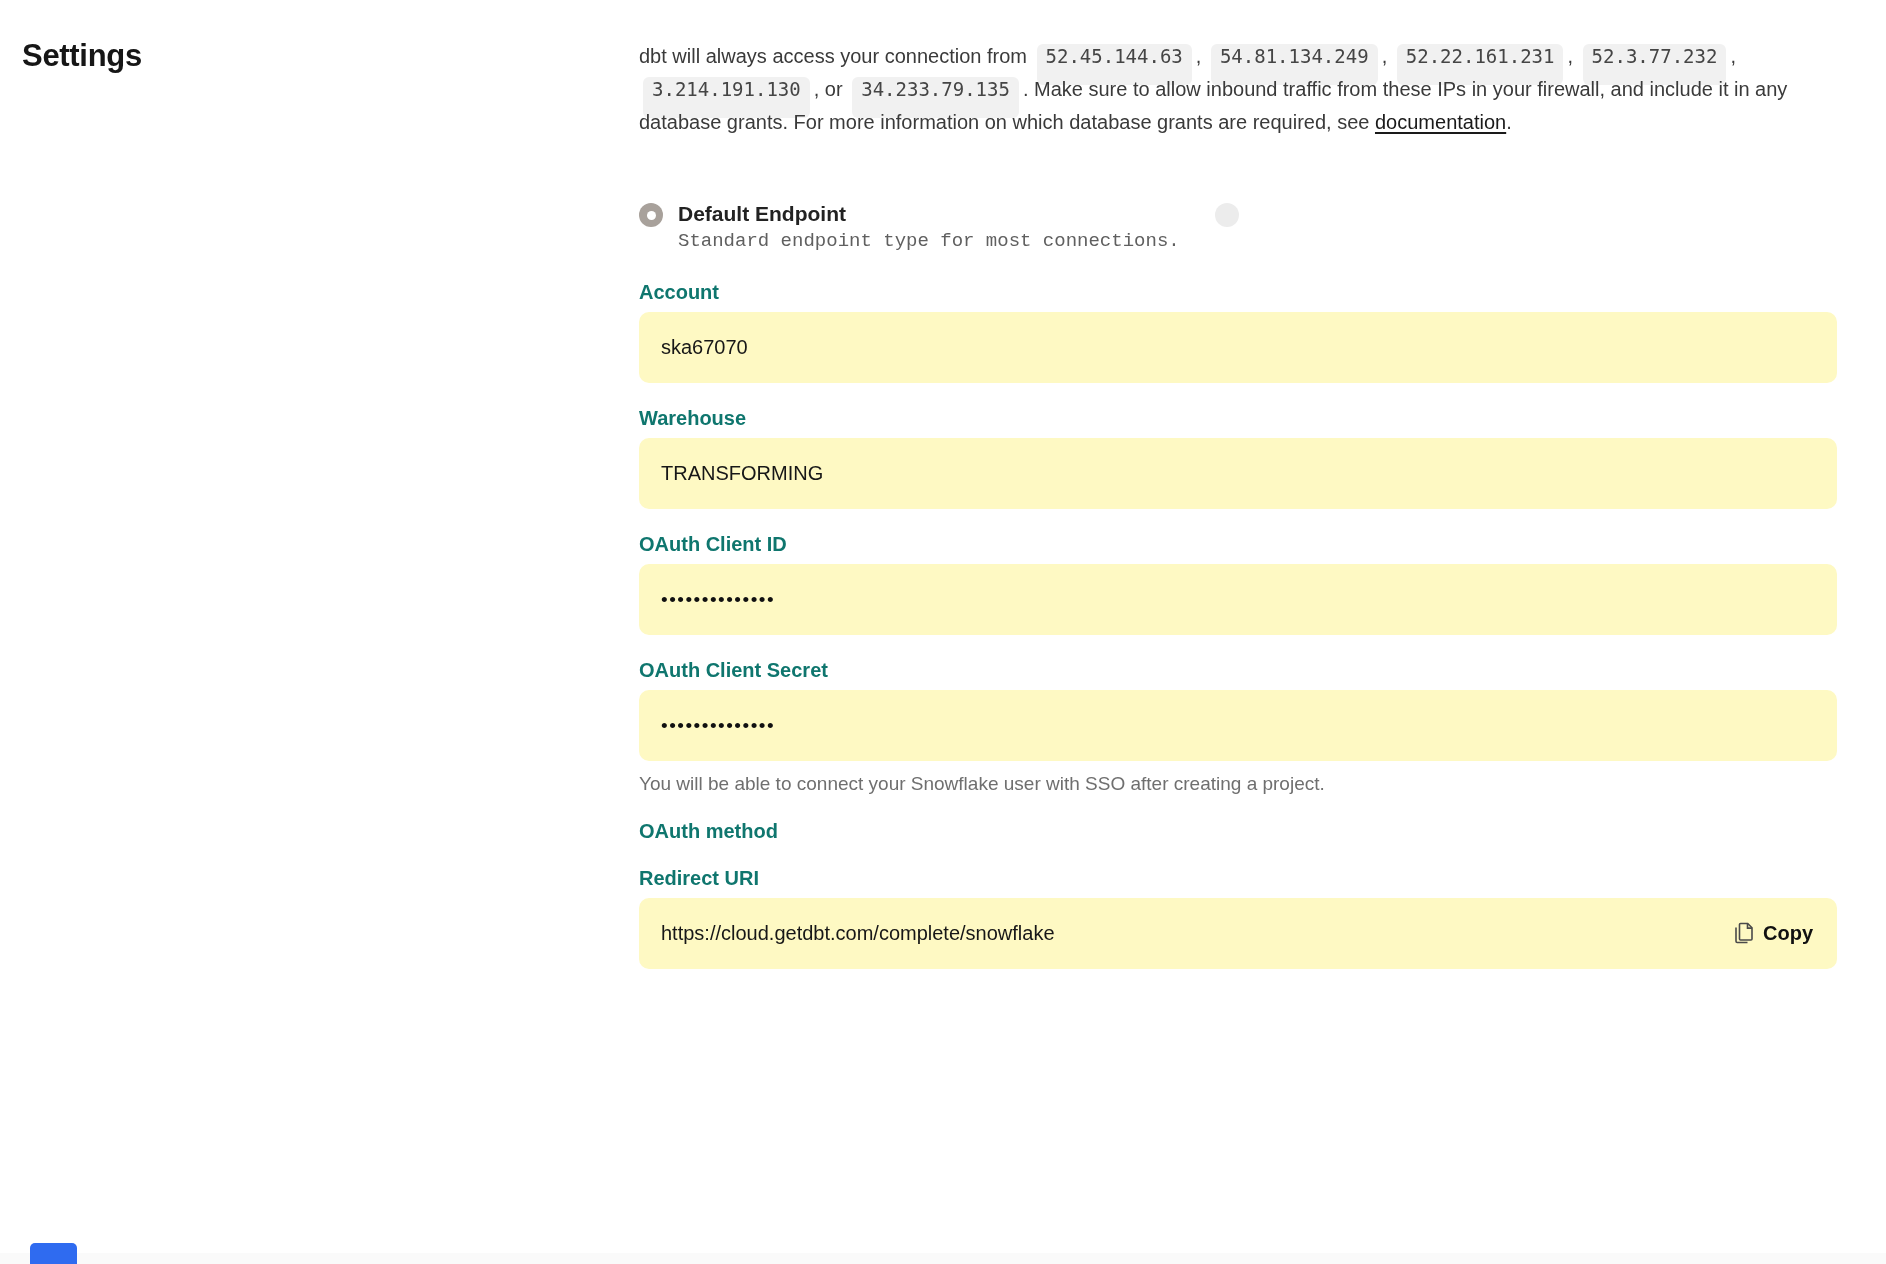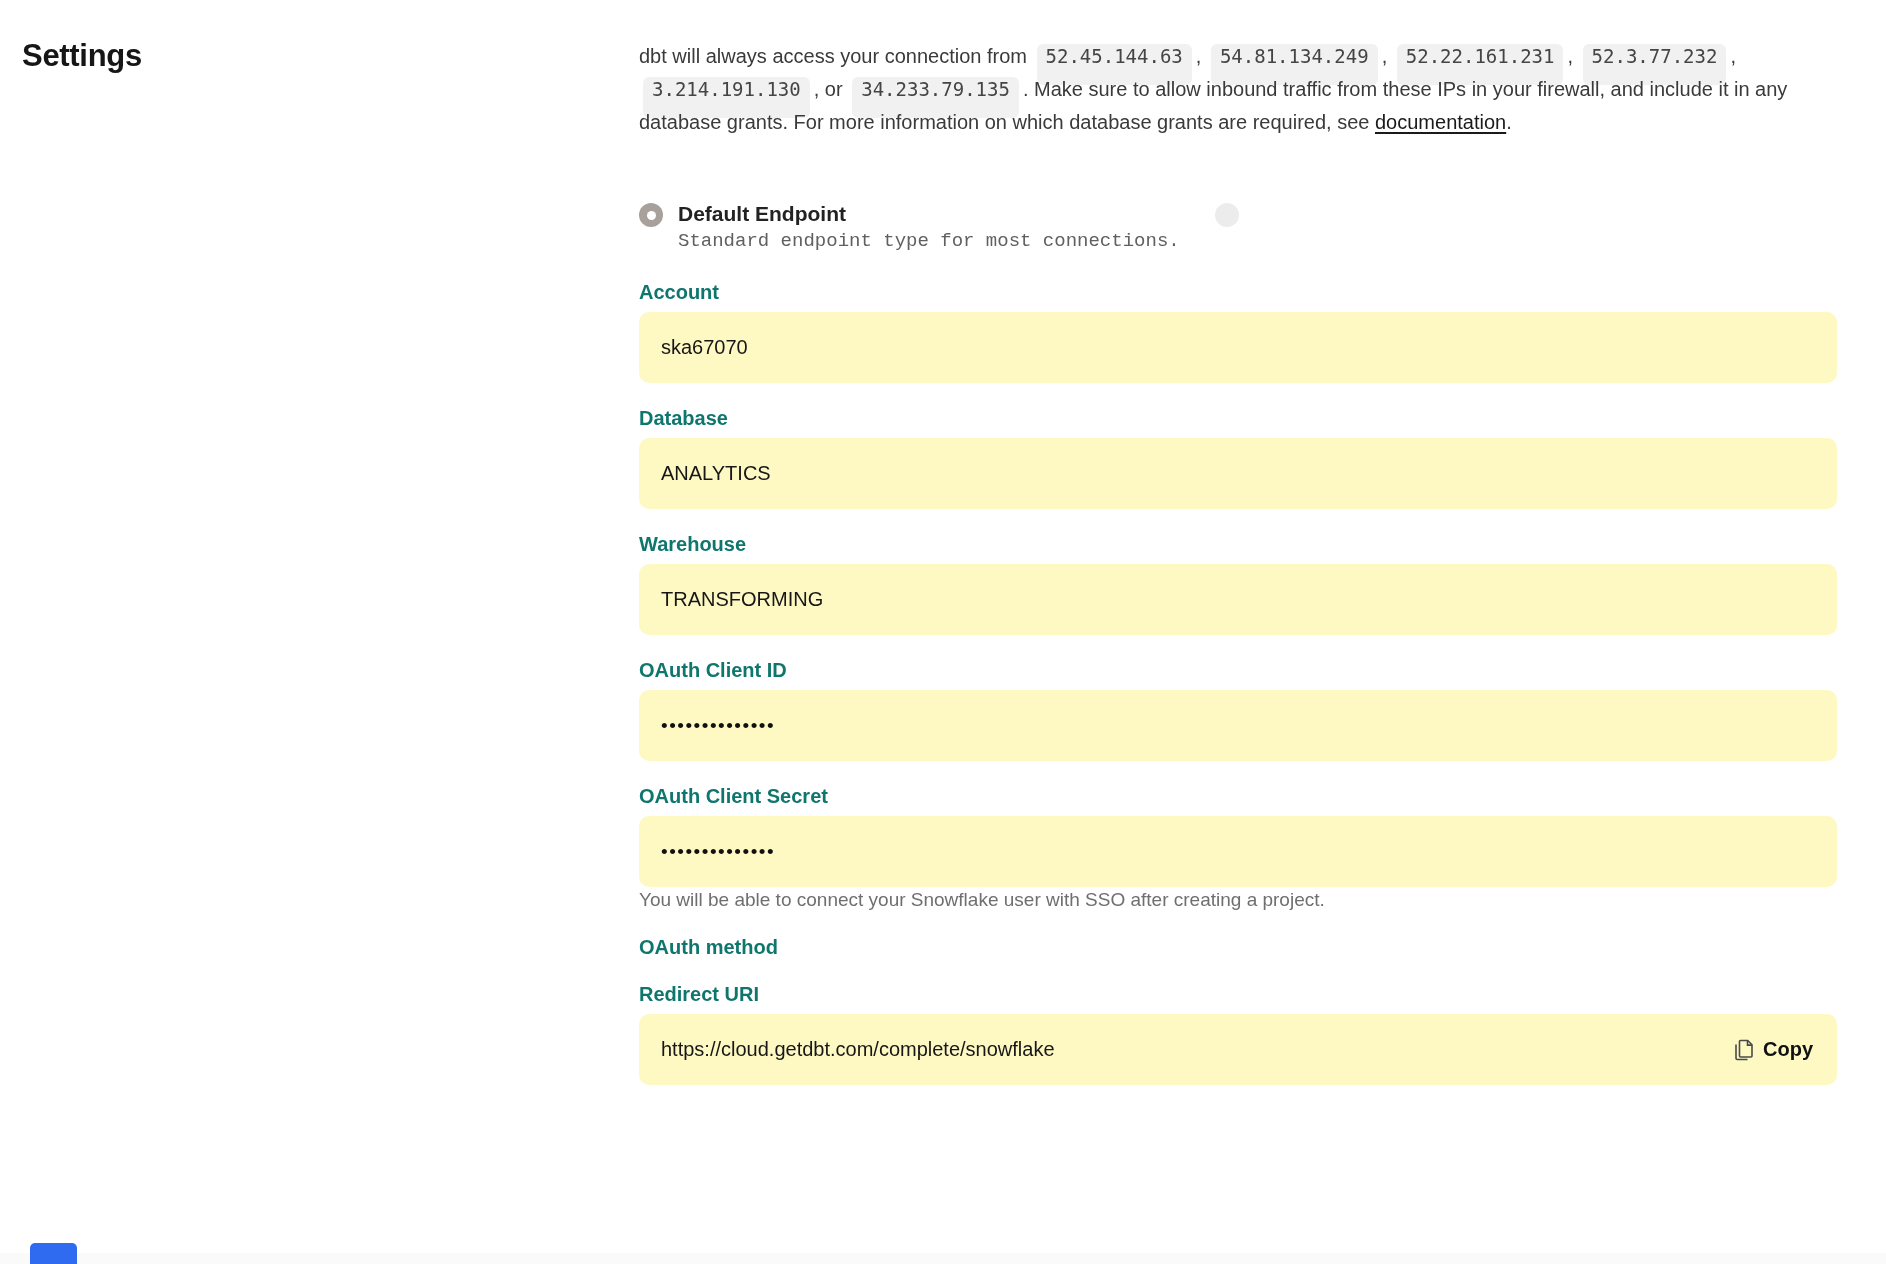--- a/index.html
+++ b/index.html
@@ -125,28 +125,29 @@
     font-weight: 500;
     color: #171717;
   }
   .field-input .value { flex: 1 1 auto; white-space: nowrap; overflow: hidden; }
   .field-input .value.masked {
     font-size: 19px;
     letter-spacing: 1.5px;
     color: #111111;
   }
   .helper-text {
+    margin-top: 10px;
     margin-bottom: 14px;
     font-size: 19px;
     color: #6f6f6f;
     line-height: 25px;
   }
   .copy-btn {
     display: flex;
-    align-items: center;
+    align-items: flex-start;
     gap: 9px;
     background: transparent;
     border: none;
     font-family: "Liberation Sans", sans-serif;
     font-size: 20px;
     font-weight: 700;
     color: #111111;
     cursor: pointer;
     padding: 0 2px;
   }
@@ -200,26 +201,20 @@
 
   <div class="form">
 
     <div class="field-group">
       <label class="field-label">Account</label>
       <div class="field-input">
         <span class="value">ska67070</span>
       </div>
     </div>
 
-    <div class="field-group">
-      <label class="field-label">Database</label>
-      <div class="field-input">
-        <span class="value">ANALYTICS</span>
-      </div>
-    </div>
 
     <div class="field-group">
       <label class="field-label">Warehouse</label>
       <div class="field-input">
         <span class="value">TRANSFORMING</span>
       </div>
     </div>
 
     <div class="field-group">
       <label class="field-label">OAuth Client ID</label>

